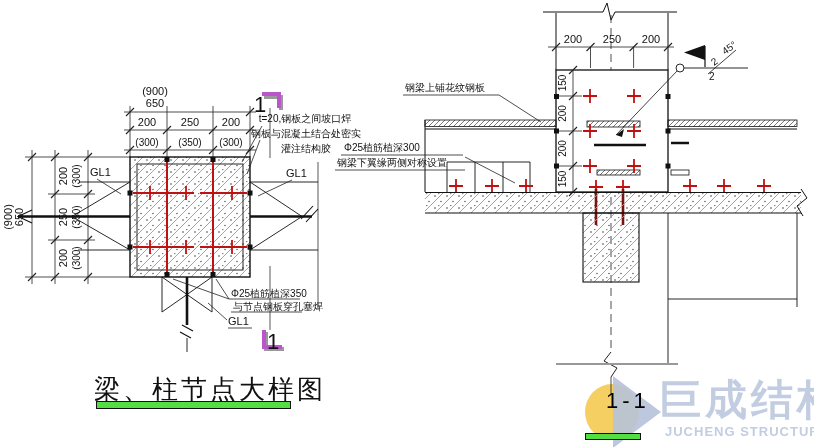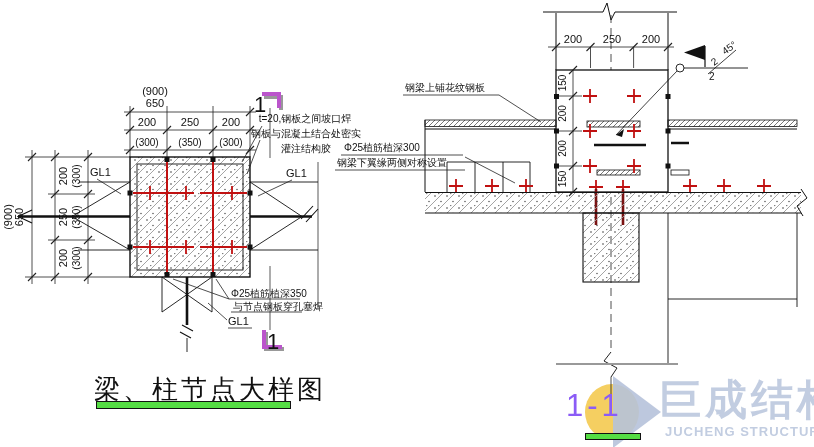--- a/index.html
+++ b/index.html
@@ -6,21 +6,21 @@
   .stage{position:relative;width:814px;height:447px;background:#fff;overflow:hidden;
          font-family:"Liberation Sans","DejaVu Sans",sans-serif;}
   svg text{font-family:"Liberation Sans","DejaVu Sans",sans-serif;fill:#111;}
   .dimtxt{font-size:11px;}
   .dimtxt-s{font-size:10px;}
   .note{font-size:10px;}
   .plan-title{position:absolute;left:94px;top:372px;font-size:26px;color:#111;
               letter-spacing:3px;white-space:nowrap;}
   .plan-underline{position:absolute;left:96px;top:401px;width:193px;height:6px;
                   background:#55dd44;border:1px solid #111;}
-  .sec-label{position:absolute;left:566px;top:388px;font-size:31px;color:#8b5cf6;
+  .sec-label{position:absolute;left:606px;top:388px;font-size:22px;color:#000000;
              letter-spacing:4px;white-space:nowrap;}
   .sec-underline{position:absolute;left:585px;top:433px;width:54px;height:5px;
                  background:#55dd44;border:1px solid #111;}
   
   .wm-circle{position:absolute;left:585px;top:384px;width:54px;height:56px;border-radius:50%;
              background:#f2c33a;opacity:.8;}
   .wm-arrow{position:absolute;left:613px;top:376px;width:0;height:0;
             border-left:48px solid #b6c2da;border-top:36px solid transparent;
             border-bottom:36px solid transparent;opacity:.9;}
   .wm-cn{position:absolute;left:659px;top:372px;font-size:42px;font-weight:bold;

